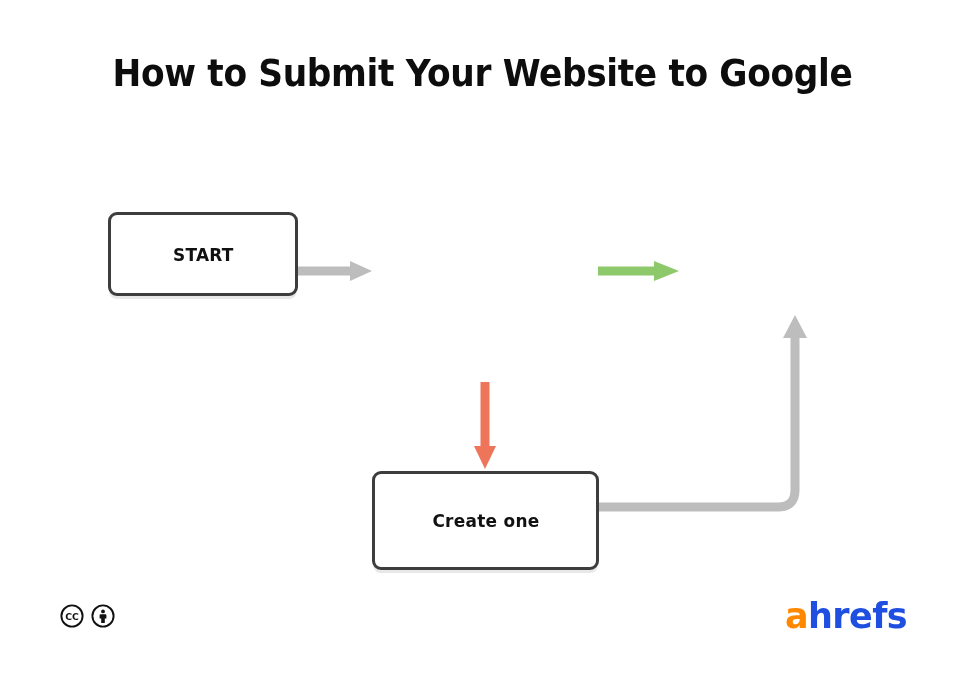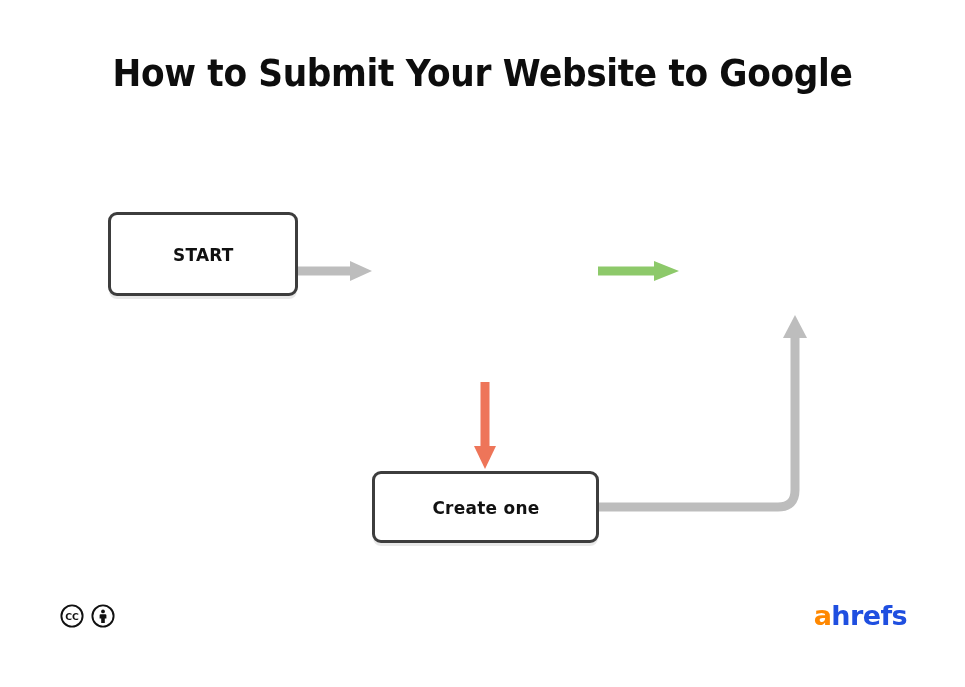--- a/index.html
+++ b/index.html
@@ -61,21 +61,21 @@
     font-weight: 700;
     font-size: 18px;
     color: #111111;
     letter-spacing: 0.3px;
     transform: scaleX(0.94);
     white-space: nowrap;
   }
 
   #node-start   { left: 64px;  top: 212px; width: 190px; height: 84px; margin-left: 44px; }
   #node-submit  { left: 681px; top: 231px; width: 227px; height: 84px; }
-  #node-create  { left: 372px; top: 471px; width: 227px; height: 72px; }
+  #node-create  { left: 372px; top: 471px; width: 227px; height: 99px; }
 
   
   #node-decision {
     position: absolute;
     left: 372px;
     top: 159px;
     width: 226px;
     height: 224px;
   }
   #node-decision svg { display: block; }
@@ -112,21 +112,21 @@
     height: 24px;
     display: block;
   }
 
   #ahrefs-logo {
     position: absolute;
     right: 58px;
     top: 601px;
     font-family: "DejaVu Sans", "Liberation Sans", sans-serif;
     font-weight: 700;
-    font-size: 27px;
+    font-size: 35px;
     letter-spacing: -0.6px;
     line-height: 30px;
     white-space: nowrap;
   }
   #ahrefs-a { color: #FF8800; }
   #ahrefs-rest { color: #1F4FE0; }
 </style>
 </head>
 <body>
 

